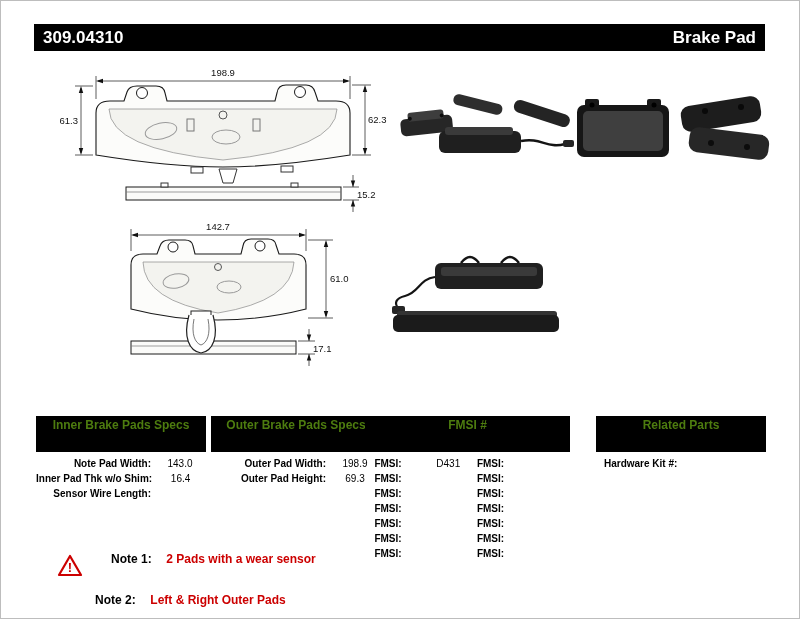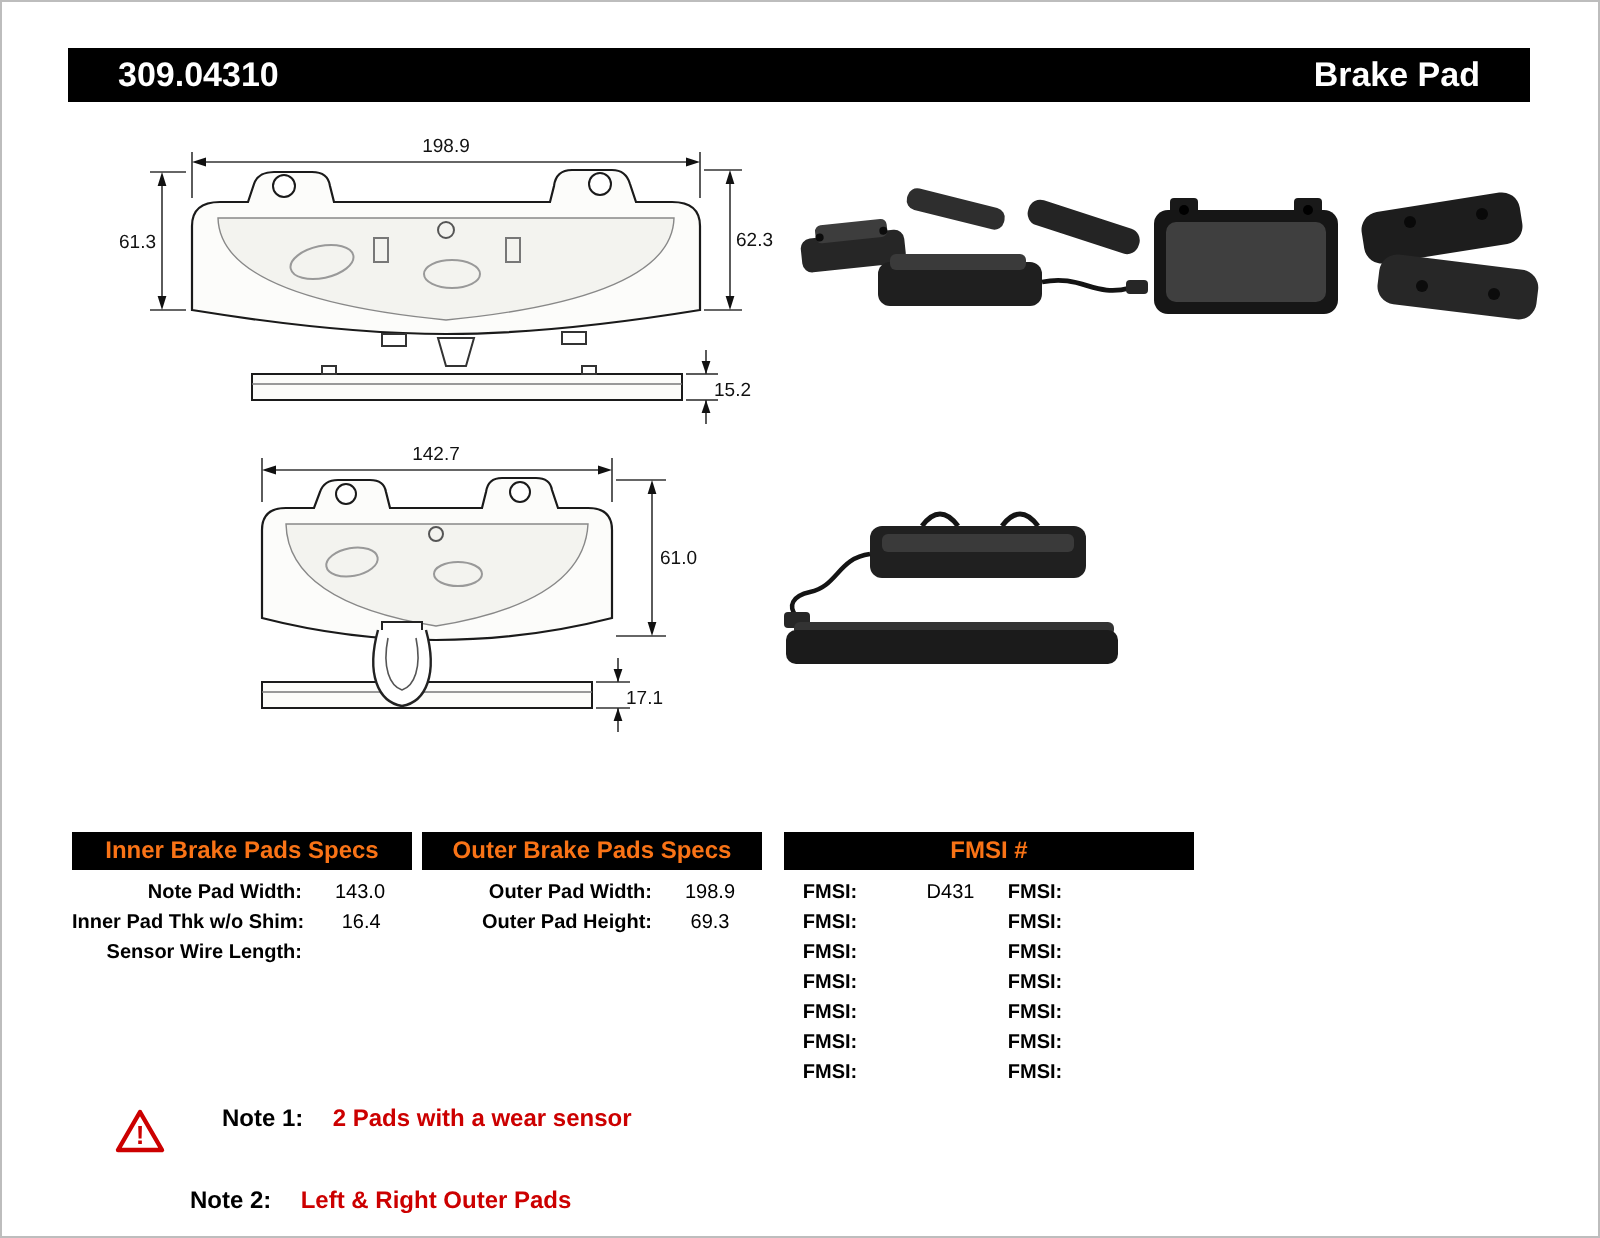--- a/index.html
+++ b/index.html
@@ -7,33 +7,33 @@
     position:relative; width:798px; height:617px;
     background:#ffffff; border:1px solid #bdbdbd; overflow:hidden;
     font-family:"Liberation Sans", sans-serif; color:#000;
   }
   .abs { position:absolute; }
 
   
   .header-bar {
     position:absolute; left:33px; top:23px; right:34px; height:27px;
     background:#000; color:#fff; display:flex; justify-content:space-between;
-    align-items:center; padding:0 25px; box-sizing:border-box;
+    align-items:center; padding:0 9px; box-sizing:border-box;
     font-size:17px; font-weight:bold;
   }
 
   
   .dim { stroke:#333; stroke-width:0.8; }
   .dimtxt { font-size:9.5px; fill:#111; font-family:"Liberation Sans", sans-serif; }
 
   
   .table { position:absolute; top:415px; }
   .thead {
-    background:#000; color:#f97316; font-weight:bold; font-size:12px;
-    text-align:center; height:19px; line-height:19px; width:100%;
+    background:#000; color:#4d7c0f; font-weight:bold; font-size:12px;
+    text-align:center; height:36px; line-height:19px; width:100%;
   }
   .tbody { padding-top:4px; }
   .spec-row { display:flex; font-size:10px; line-height:15px; }
   .spec-label { flex:0 0 115px; text-align:right; font-weight:bold; padding-right:3px; white-space:nowrap; }
   .spec-value { flex:1; text-align:center; white-space:nowrap; }
   .fmsi-body { display:flex; padding-top:4px; }
   .fmsi-col { flex:1; }
   .fmsi-row { display:flex; font-size:10px; line-height:15px; }
   .fmsi-label { flex:0 0 46px; text-align:center; font-weight:bold; padding-right:18px; }
   .fmsi-value { flex:1; text-align:center; }
@@ -219,21 +219,21 @@
         <span class="spec-label">Outer Pad Width:</span>
         <span class="spec-value">198.9</span>
       </div>
       <div class="spec-row">
         <span class="spec-label">Outer Pad Height:</span>
         <span class="spec-value">69.3</span>
       </div>
     </div>
   </div>
 
-  <div class="table" style="left:391px; width:205px;">
+  <div class="table" style="left:364px; width:205px;">
     <div class="thead">FMSI #</div>
     <div class="fmsi-body">
       <div class="fmsi-col">
         <div class="fmsi-row">
           <span class="fmsi-label">FMSI:</span>
           <span class="fmsi-value">D431</span>
         </div>
         <div class="fmsi-row">
           <span class="fmsi-label">FMSI:</span>
           <span class="fmsi-value"></span>
@@ -285,20 +285,29 @@
           <span class="fmsi-value"></span>
         </div>
         <div class="fmsi-row">
           <span class="fmsi-label">FMSI:</span>
           <span class="fmsi-value"></span>
         </div>
       </div>
     </div>
   </div>
 
+  <div class="table" style="left:595px; width:170px;">
+    <div class="thead">Related Parts</div>
+    <div class="tbody">
+      <div class="related-row">
+        <span class="related-label">Hardware Kit #:</span>
+        <span class="spec-value"></span>
+      </div>
+    </div>
+  </div>
 
   <svg class="abs" style="left:56px; top:553px;" width="26" height="24" viewBox="0 0 26 24">
     <polygon points="13,2 24,21 2,21" fill="#ffffff" stroke="#cc0000" stroke-width="2.2" stroke-linejoin="round"></polygon>
     <text x="13" y="18" text-anchor="middle" font-size="13" font-weight="bold" fill="#cc0000" font-family="Liberation Sans, sans-serif">!</text>
   </svg>
 
   <div class="note-line" style="top:551px;padding-left:16px;">
     <span class="note-label">Note 1:</span>
     <span class="note-text">2 Pads with a wear sensor</span>
   </div>

